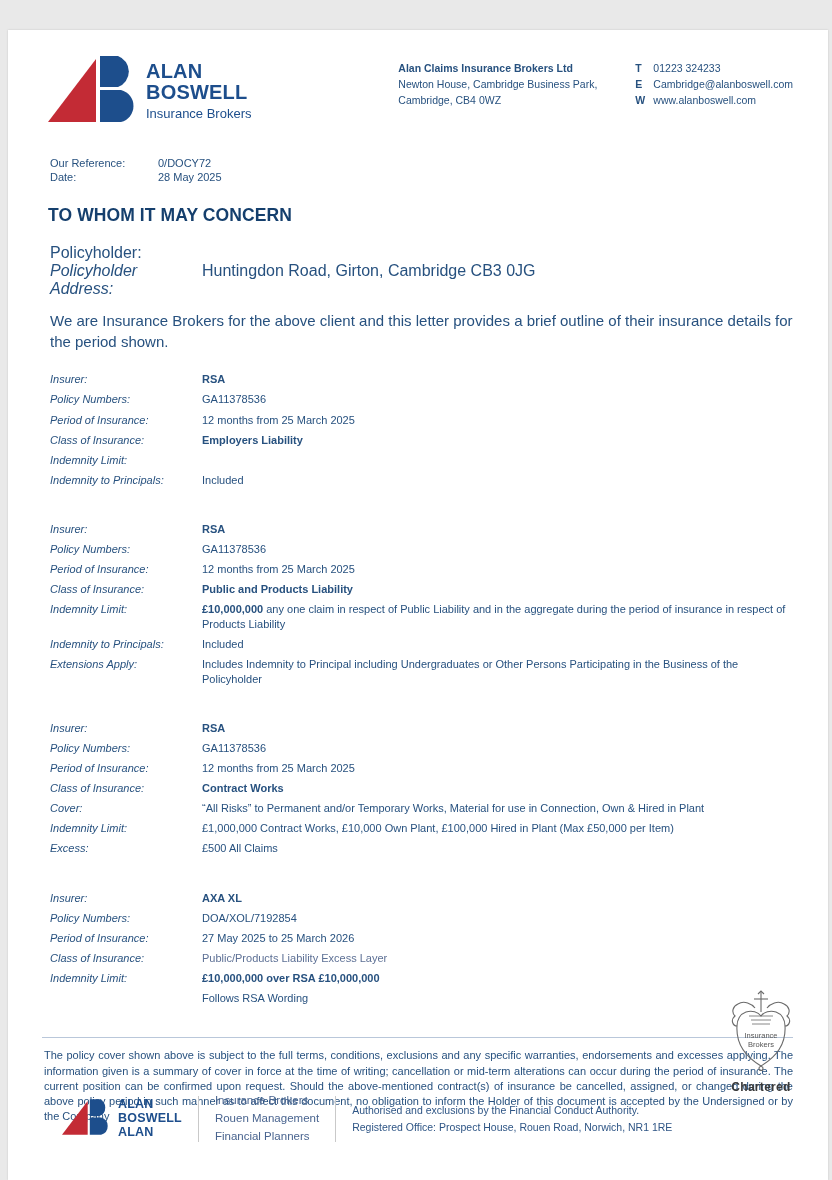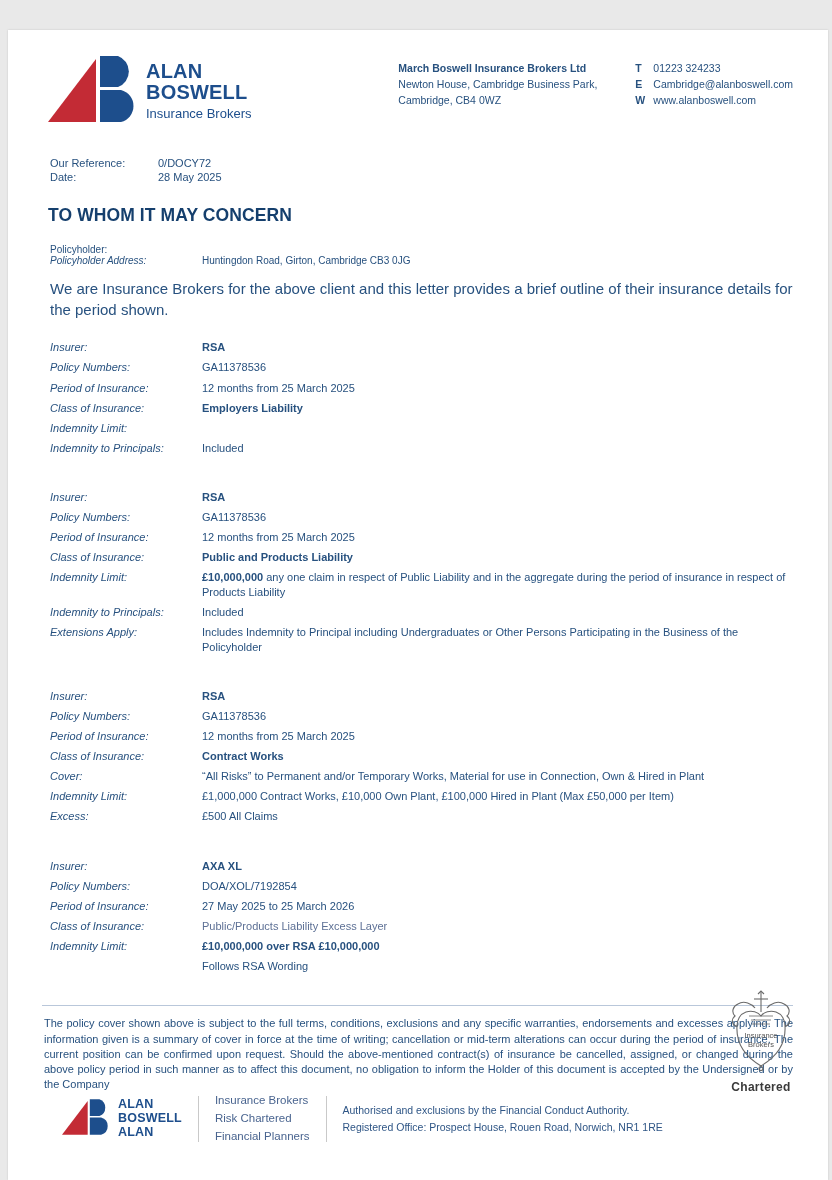--- a/index.html
+++ b/index.html
@@ -35,21 +35,21 @@
   .ref-row { display:grid; grid-template-columns:108px 1fr; font-size:11px; line-height:1.25; }
 
   
   .main-heading { font-size:17.5px; font-weight:bold; color:#153f6d; margin-left:6px; margin-bottom:18px; letter-spacing:.1px; }
 
   
   .ph-block { margin-left:8px; margin-bottom:12px; }
   .ph-row { display:grid; grid-template-columns:152px 1fr; align-items:baseline; }
   .ph-name { font-size:13.5px; line-height:1.5; }
   .ph-addr-label { font-style:italic; }
-  .ph-row span { font-size:10px; }
+  .ph-row span { font-size:16px; }
   .ph-row .ph-name { font-size:13.5px; }
 
   .intro { font-size:15px; margin-left:8px; margin-bottom:18px; line-height:1.4; }
 
   
   .sections { margin-left:8px; }
   .section { margin-bottom:29px; }
   .field-row { display:grid; grid-template-columns:152px 1fr; font-size:11px; line-height:1.32; padding:2.8px 0; }
   .field-label { font-style:italic; }
   .field-value .val-bold { font-weight:bold; }
@@ -91,21 +91,21 @@
           </svg>
         </span>
         <span class="brand-text">
           <div class="big">ALAN</div>
           <div class="big">BOSWELL</div>
           <div class="tag">Insurance Brokers</div>
         </span>
       </div>
       <div class="head-right">
         <div class="co-block">
-          <div class="co-name">March Boswell Insurance Brokers Ltd</div>
+          <div class="co-name">Alan Claims Insurance Brokers Ltd</div>
           <div>Newton House, Cambridge Business Park,</div>
           <div>Cambridge, CB4 0WZ</div>
         </div>
         <div class="contact-block">
           <div class="contact-row">
             <span class="contact-key">T</span>
             <span>01223 324233</span>
           </div>
           <div class="contact-row">
             <span class="contact-key">E</span>
@@ -272,21 +272,21 @@
         </span>
         <span class="f-brand-text">
           <div>ALAN</div>
           <div>BOSWELL</div>
           <div>ALAN</div>
         </span>
       </div>
       <div class="f-div"></div>
       <div class="services">
         <div>Insurance Brokers</div>
-        <div>Risk Chartered</div>
+        <div>Rouen Management</div>
         <div>Financial Planners</div>
       </div>
       <div class="f-div"></div>
       <div class="regulatory">
         <div>Authorised and exclusions by the Financial Conduct Authority.</div>
         <div>Registered Office: Prospect House, Rouen Road, Norwich, NR1 1RE</div>
       </div>
     </div>
 
     <div class="chartered">

